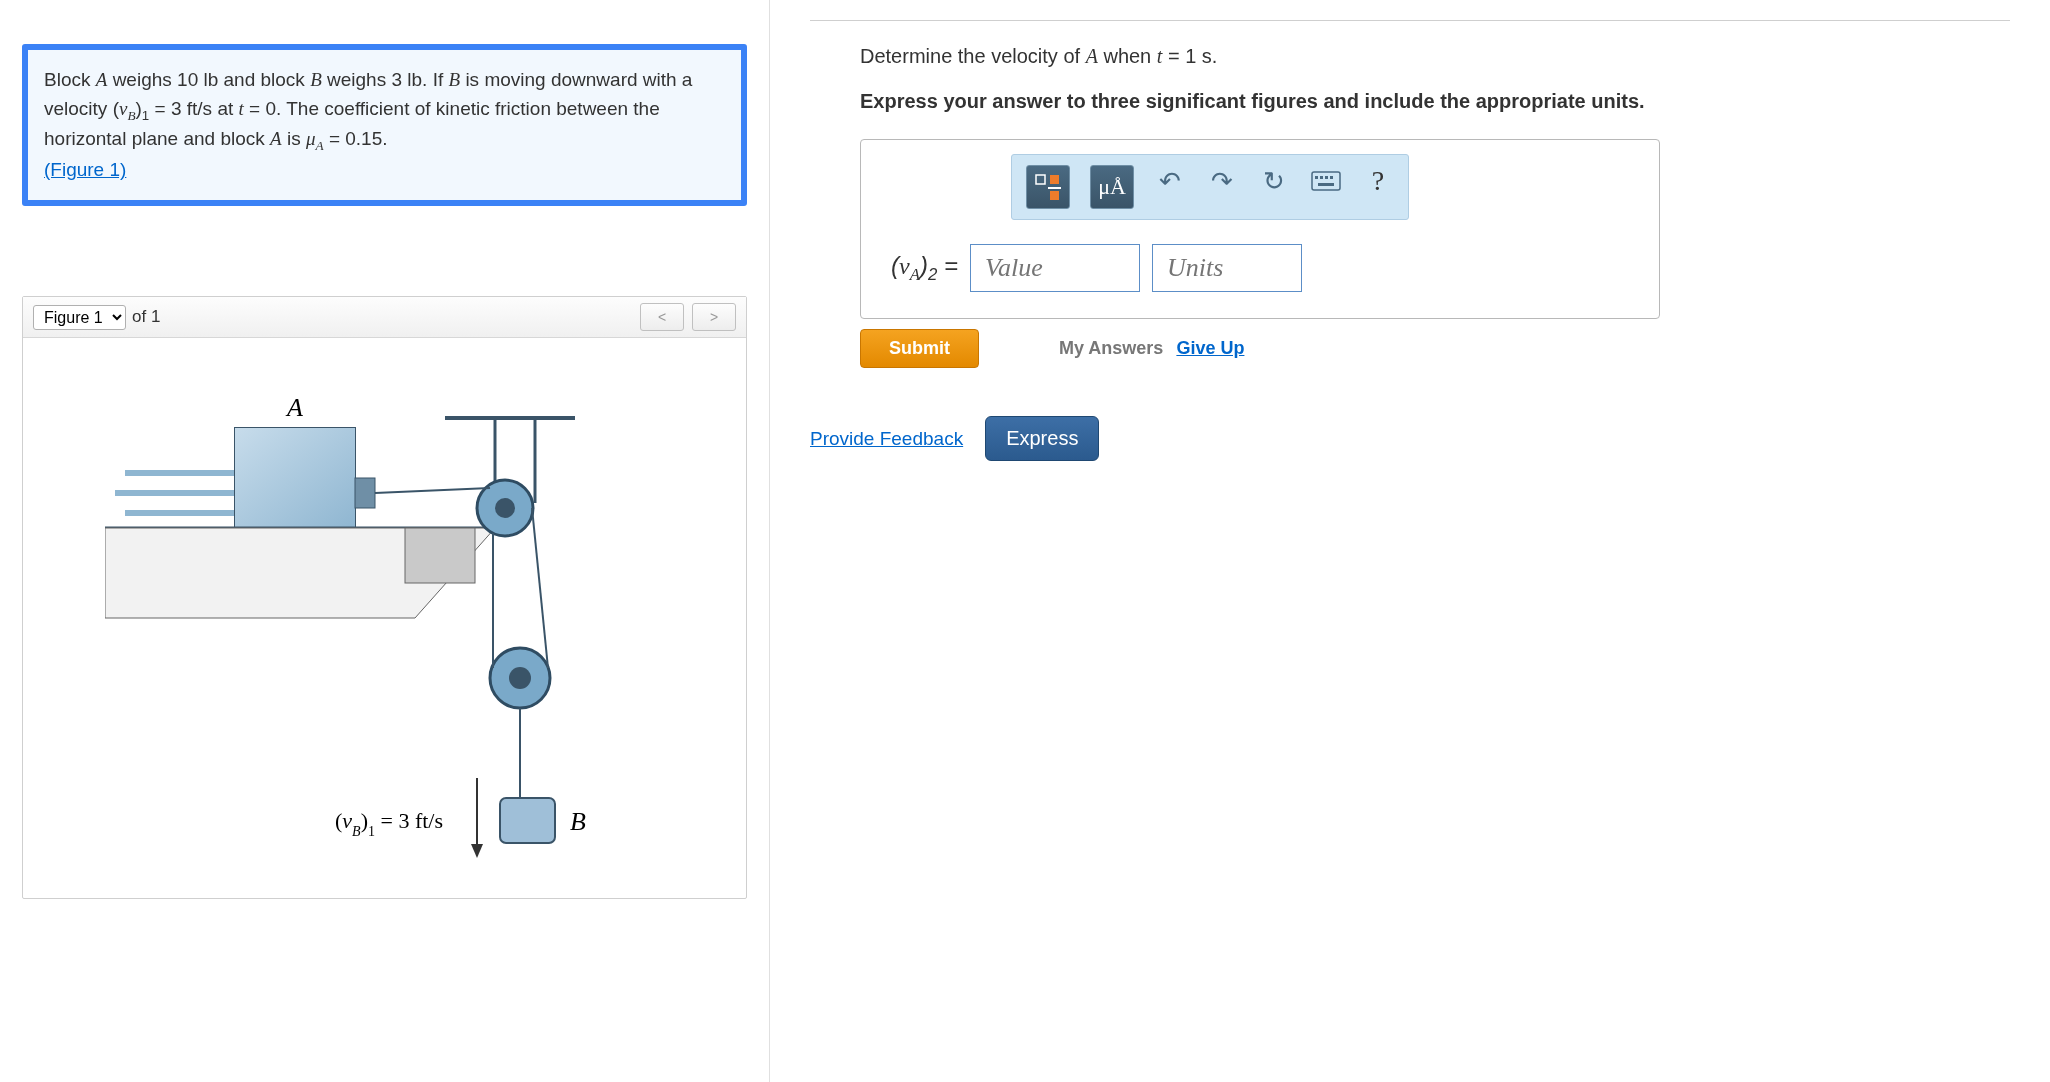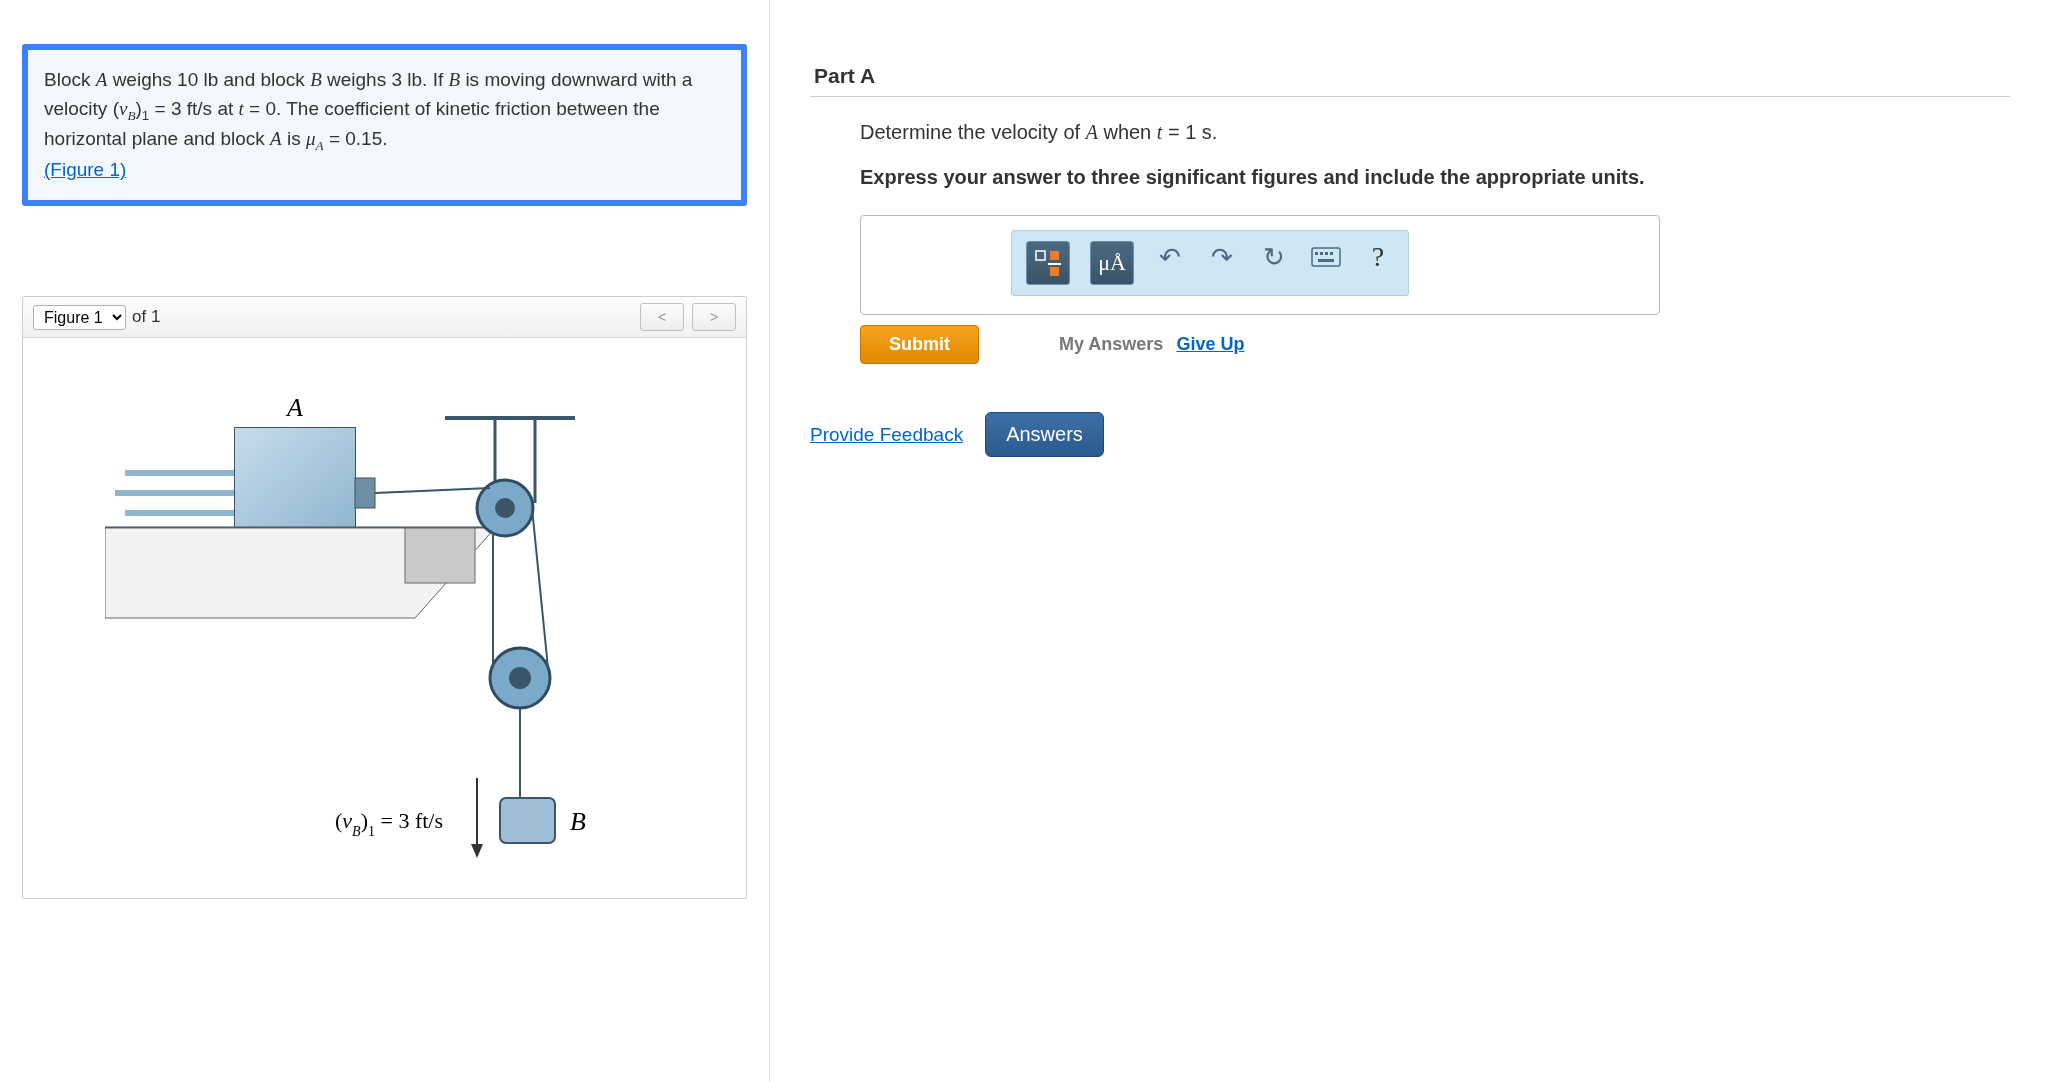--- a/index.html
+++ b/index.html
@@ -220,21 +220,20 @@
               <stop offset="0" stop-color="#C7DCEB"></stop>
                 <stop offset="1" stop-color="#8FB6D1"></stop>
             </linearGradient>
           </defs>
         </svg>
       </div>
     </div>
   </div>
 
   <div class="right-col">
-    <div class="part-title">Part A</div>
     <hr class="part-line">
     <div class="question-text">Determine the velocity of <span class="serif-i">A</span> when <span class="serif-i">t</span> = 1 s.</div>
     <div class="instruction">Express your answer to three significant figures and include the appropriate units.</div>
 
     <div class="answer-box">
       <div class="toolbar">
         <div class="tool-btn">
           <svg width="30" height="30">
             <rect x="3" y="3" width="9" height="9" fill="none" stroke="#fff" stroke-width="1.5"></rect>
             <rect x="17" y="3" width="9" height="9" fill="#EE7C2B"></rect>
@@ -259,28 +258,33 @@
               <rect x="1" y="1" width="28" height="18" rx="2" fill="none" stroke="#4A6A82" stroke-width="1.5"></rect>
               <rect x="4" y="5" width="3" height="3" fill="#4A6A82"></rect>
               <rect x="9" y="5" width="3" height="3" fill="#4A6A82"></rect>
               <rect x="14" y="5" width="3" height="3" fill="#4A6A82"></rect>
               <rect x="19" y="5" width="3" height="3" fill="#4A6A82"></rect>
               <rect x="7" y="12" width="16" height="3" fill="#4A6A82"></rect>
             </svg>
         </div>
         <div class="tool-icon" style="font-family:Georgia;font-size:28px;color:#333;">?</div>
       </div>
+      <div class="answer-row">
+        <span class="var-label">(<span class="serif-i">v<sub>A</sub></span>)<sub>2</sub> =</span>
+        <input class="in-field in-value" placeholder="Value" style="">
+        <input class="in-field in-units" placeholder="Units" style="">
+      </div>
     </div>
 
     <div class="submit-row">
       <button class="submit-btn">Submit</button>
       <span class="ans-links">
         <span>My Answers</span>
         <a href="#">Give Up</a>
       </span>
     </div>
 
     <div class="footer-row">
       <a href="#" class="feedback-link">Provide Feedback</a>
-      <button class="continue-btn">Answers</button>
+      <button class="continue-btn">Express</button>
     </div>
   </div>
 </div>
 
 </body></html>

